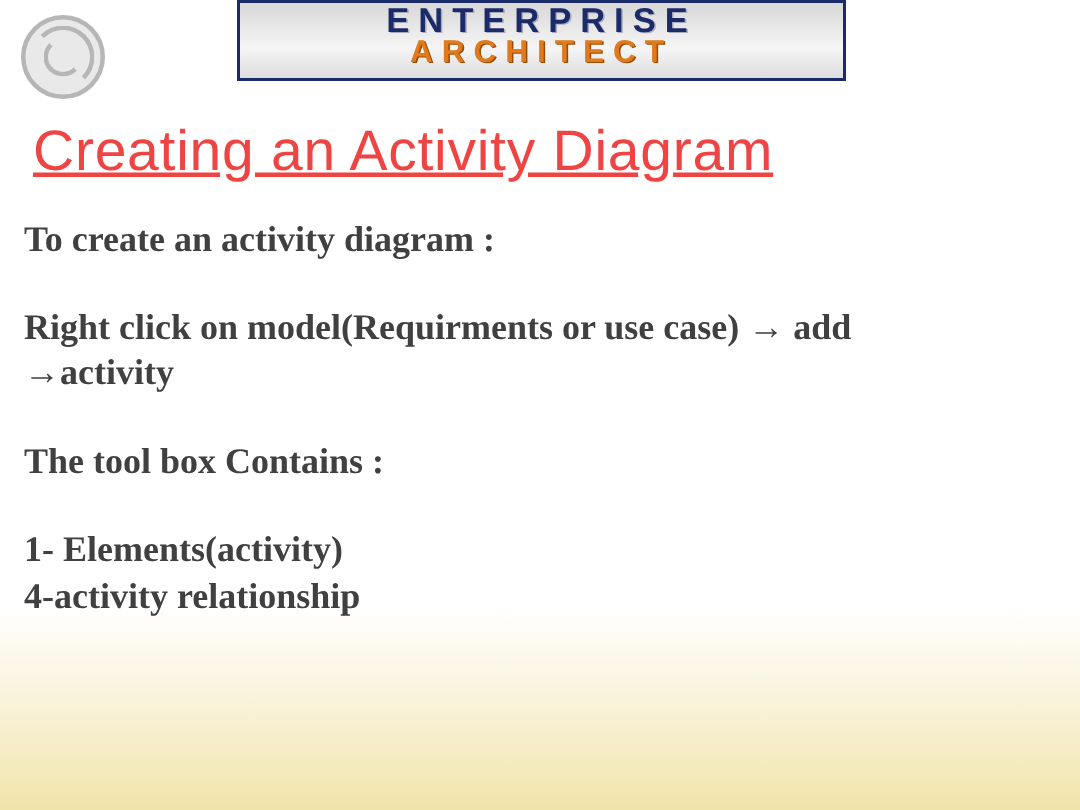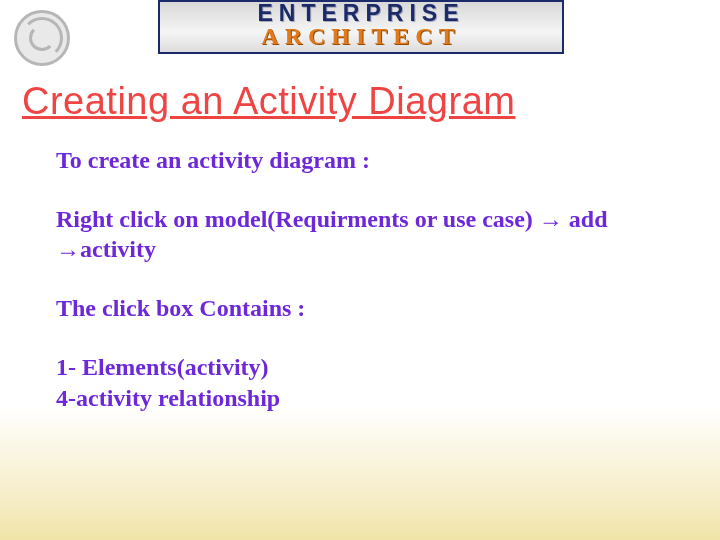--- a/index.html
+++ b/index.html
@@ -24,43 +24,42 @@
     position:absolute;left:158px;top:0;width:406px;height:54px;
     border:2px solid #1b2b6a;background:linear-gradient(to bottom,#d8d8d8,#f5f5f5 60%,#ddd);
     box-sizing:border-box;font-family:Impact,"Arial Black",sans-serif;
     text-align:center;line-height:0.95;
   }
   .brand .l1{
     font-size:23px;letter-spacing:6px;color:#1b2b6a;font-weight:700;
     margin-top:1px;text-shadow:1px 1px 0 #aab;
   }
   .brand .l2{
-    font-size:24px;letter-spacing:6px;color:#e07a1d;font-weight:700;
+    font-size:21px;letter-spacing:6px;color:#e07a1d;font-weight:700;
     text-shadow:1px 1px 0 #964b00;
-    font-family:Liberation Serif, serif;
   }
   .title{
     margin:8px 0 0 22px;color:#ef4444;font-family:Verdana,Geneva,sans-serif;
     font-size:38px;font-weight:400;text-decoration:underline;letter-spacing:0.5px;
   }
-  .body{margin:22px 0 0 56px;color:#6d28d9;font-size:24px;line-height:1.28}
+  .body{margin:22px 0 0 16px;color:#404040;font-size:24px;line-height:1.28}
   .body p{margin:0 0 28px 0;font-weight:700;max-width:640px}
 </style>
 </head>
 <body>
 
 <div class="header">
   <div class="swirl"></div>
   <div class="brand">
     <div class="l1">ENTERPRISE</div>
     <div class="l2">ARCHITECT</div>
   </div>
 </div>
 
 <div class="title">Creating an Activity Diagram</div>
 
 <div class="body">
   <p>To create an activity diagram :</p>
   <p>Right click on model(Requirments or use case) → add →activity</p>
-  <p>The click box Contains  :</p>
+  <p>The tool box Contains  :</p>
   <p style="white-space:pre-line">1- Elements(activity)
 4-activity relationship</p>
 </div>
 
 </body></html>

